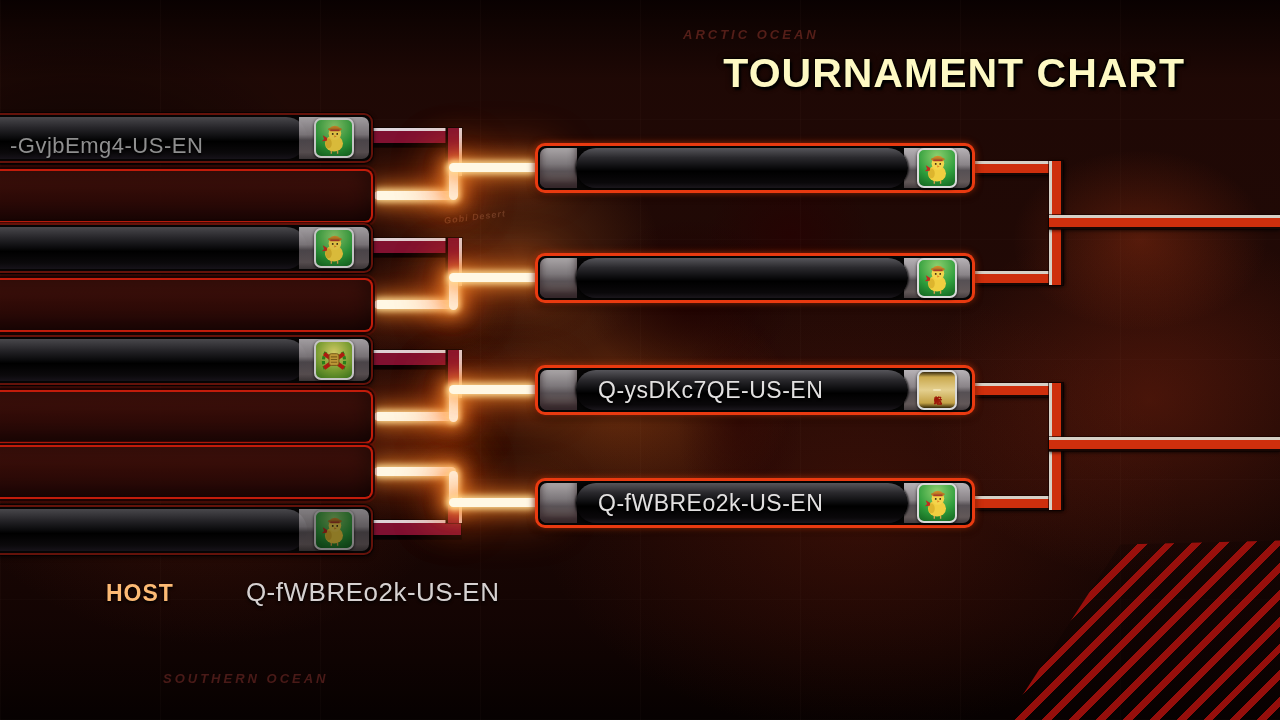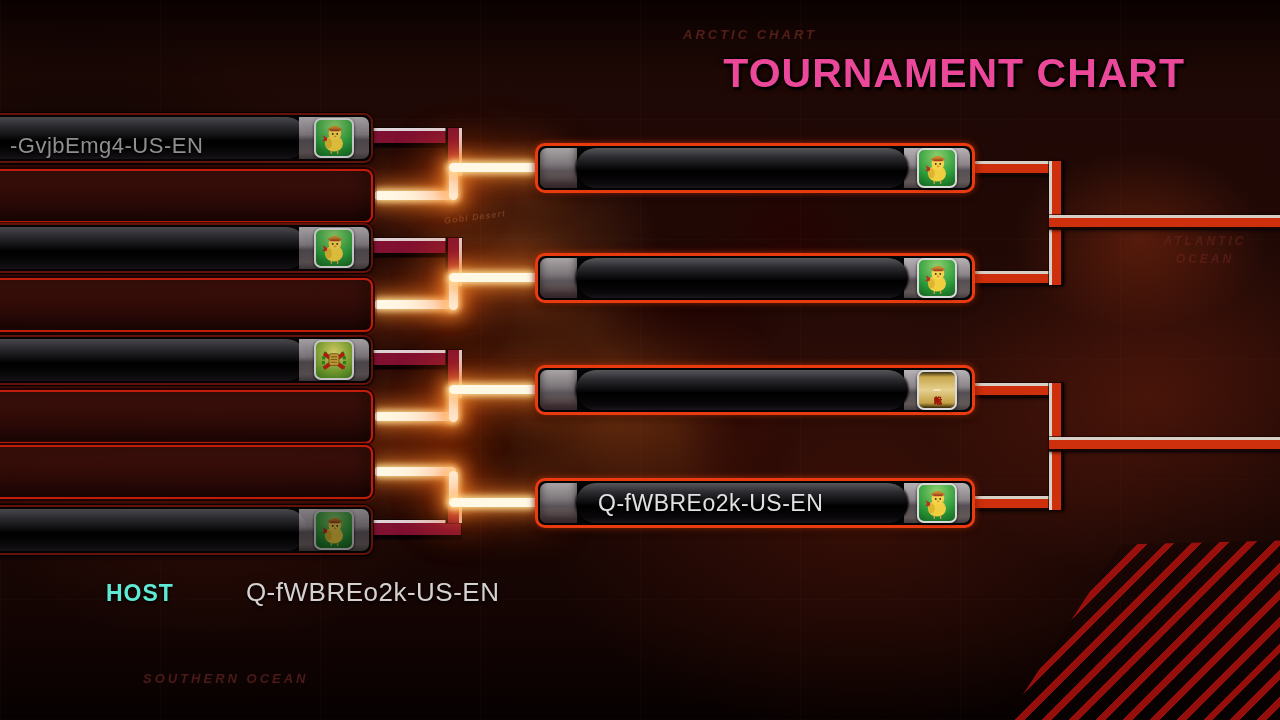--- a/index.html
+++ b/index.html
@@ -28,28 +28,28 @@
       repeating-linear-gradient(90deg, rgba(255,220,200,.028) 0 1px, transparent 1px 160px),
       repeating-linear-gradient(0deg, rgba(255,220,200,.02) 0 1px, transparent 1px 120px);
   }
   .stripes { position:absolute; left:995px; top:525px; width:285px; height:195px; z-index:1; opacity:.92;
     background: repeating-linear-gradient(135deg, rgba(178,17,13,.9) 0 7px, rgba(8,0,0,.25) 7px 19px);
     clip-path: polygon(44% 10%, 100% 8%, 100% 100%, 4% 100%);
   }
   .map-label { position:absolute; z-index:2; color:rgba(150,55,45,.5); letter-spacing:3px;
     font-size:13px; font-weight:bold; font-style:italic; }
   .lbl-arctic { left:683px; top:27px; }
-  .lbl-southern { left:143px; top:671px; color:rgba(160,60,55,.42); }
+  .lbl-southern { left:163px; top:671px; color:rgba(160,60,55,.42); }
   .lbl-gobi { left:444px; top:212px; font-size:9px; letter-spacing:1px; transform:rotate(-7deg);
     color:rgba(130,80,55,.6); }
   .lbl-atlantic { left:1150px; top:232px; width:110px; text-align:center; font-size:12px;
     color:rgba(120,40,35,.45); line-height:1.5; }
 
   
-  .title { position:absolute; top:50px; right:95px; z-index:6; color:#ec4899; font-size:41px;
+  .title { position:absolute; top:50px; right:95px; z-index:6; color:#fef9c3; font-size:41px;
     font-weight:bold; letter-spacing:1px;
     text-shadow: 2px 3px 2px rgba(0,0,0,.95), -1px -1px 1px rgba(0,0,0,.8), 0 0 6px rgba(0,0,0,.9); }
 
   
   .slot { position:absolute; left:-45px; width:418px; z-index:5; }
   .slot.named { height:50px; background:#050404; border:2px solid rgba(118,22,12,.85);
     border-left:none; border-radius:0 9px 9px 0;
     box-shadow: 0 2px 5px rgba(0,0,0,.7), 0 0 0 1px rgba(0,0,0,.6); }
   .slot .pill { position:absolute; left:0; top:2px; bottom:2px; right:64px; border-radius:0 22px 22px 0;
     background: linear-gradient(180deg,#48474b 0%, #262529 26%, #0c0c0e 48%, #000 58%, #0b090b 86%, #17131a 100%); }
@@ -109,38 +109,37 @@
   
   .rlh { position:absolute; height:14px; background:#ce2f0d; z-index:3;
     border-top:3px solid #d6d0c6; border-bottom:2px solid #170704;
     box-shadow: 0 2px 3px rgba(0,0,0,.6), 0 0 0 1px rgba(20,2,0,.6); }
   .rlv { position:absolute; width:14px; background:#ce2f0d; z-index:3;
     border-left:3px solid #d6d0c6; border-right:2px solid #170704;
     box-shadow: 2px 0 3px rgba(0,0,0,.6), 0 0 0 1px rgba(20,2,0,.6); }
 
   
   .host-row { position:absolute; left:106px; top:577px; z-index:6; display:flex; align-items:baseline; }
-  .host-label { font-size:23px; font-weight:bold; color:#5eead4; letter-spacing:1px;
+  .host-label { font-size:23px; font-weight:bold; color:#fdba74; letter-spacing:1px;
     text-shadow:0 2px 3px rgba(0,0,0,.95); }
   .host-name { font-size:26px; color:#d6d1d1; margin-left:72px; letter-spacing:.5px;
     text-shadow:0 2px 3px rgba(0,0,0,.95); }
 </style>
 </head>
 <body>
 
 <div class="stage">
 
   <div class="bg"></div>
   <div class="grid"></div>
   <div class="stripes"></div>
 
-  <div class="map-label lbl-arctic">ARCTIC CHART</div>
+  <div class="map-label lbl-arctic">ARCTIC OCEAN</div>
   <div class="map-label lbl-southern">SOUTHERN OCEAN</div>
   <div class="map-label lbl-gobi">Gobi Desert</div>
-  <div class="map-label lbl-atlantic">ATLANTIC OCEAN</div>
 
   <h1 class="title">TOURNAMENT CHART</h1>
 
   <div class="slot named" style="top:113px">
     <div class="pill"></div>
     <div class="cap">
       <div class="avatar av-green">
           <svg viewBox="0 0 40 40">
             <ellipse cx="20" cy="26" rx="10" ry="9" fill="#f1ce40"></ellipse>
             <ellipse cx="14" cy="26" rx="3.5" ry="5.5" fill="#ddb52e"></ellipse>
@@ -290,20 +289,21 @@
     <div class="pill2"></div>
   </div>
   <div class="mbar" style="top:365px">
     <div class="thumb"></div>
     <div class="cap2">
       <div class="avatar av-scroll">
         <span class="kanji">七転八起</span>
       </div>
     </div>
     <div class="pill2"></div>
+    <span class="pname2">Q-ysDKc7QE-US-EN</span>
   </div>
   <div class="mbar" style="top:478px">
     <div class="thumb"></div>
     <div class="cap2">
       <div class="avatar av-green">
           <svg viewBox="0 0 40 40">
             <ellipse cx="20" cy="26" rx="10" ry="9" fill="#f1ce40"></ellipse>
             <ellipse cx="14" cy="26" rx="3.5" ry="5.5" fill="#ddb52e"></ellipse>
             <circle cx="21" cy="15" r="7" fill="#f4d44c"></circle>
             <path d="M14 10 Q21 3 28 10 L26.5 12.5 Q21 9 15.5 12.5 Z" fill="#d08a2c"></path>

